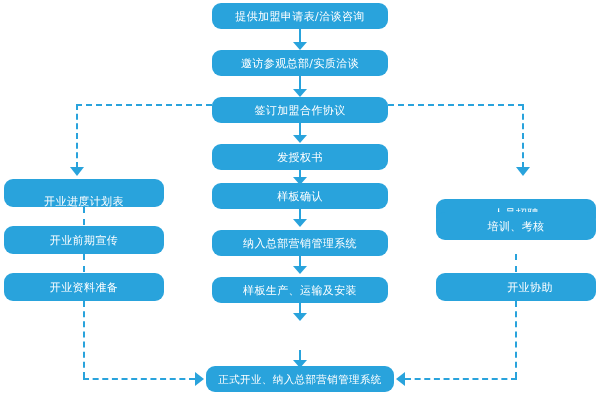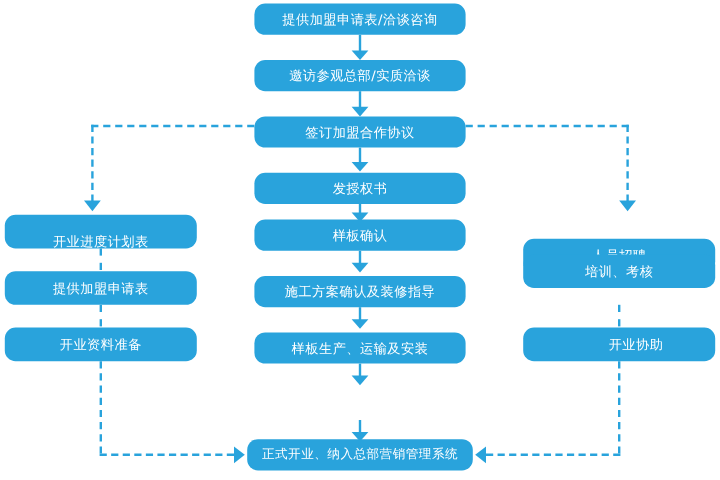--- a/index.html
+++ b/index.html
@@ -164,31 +164,31 @@
   <div class="node center" style="top:97px;">
     <span>签订加盟合作协议</span>
   </div>
   <div class="node center" style="top:144px;">
     <span>发授权书</span>
   </div>
   <div class="node center" style="top:183px;">
     <span>样板确认</span>
   </div>
   <div class="node center" style="top:230px;">
-    <span>施工方案确认及装修指导</span>
+    <span>纳入总部营销管理系统</span>
   </div>
   <div class="node center" style="top:277px;">
     <span>样板生产、运输及安装</span>
   </div>
 
   <div class="node side left" style="top:179px;align-items:flex-end;">
     <span>开业进度计划表</span>
   </div>
   <div class="node side left" style="top:226px;">
-    <span>提供加盟申请表</span>
+    <span>开业前期宣传</span>
   </div>
   <div class="node side left" style="top:273px;">
     <span>开业资料准备</span>
   </div>
 
   <div class="node side right" style="top:179px;margin-top:20px;">
     <span>人员招聘</span>
   </div>
   <div class="node side right" style="top:212px;">
     <span>培训、考核</span>

